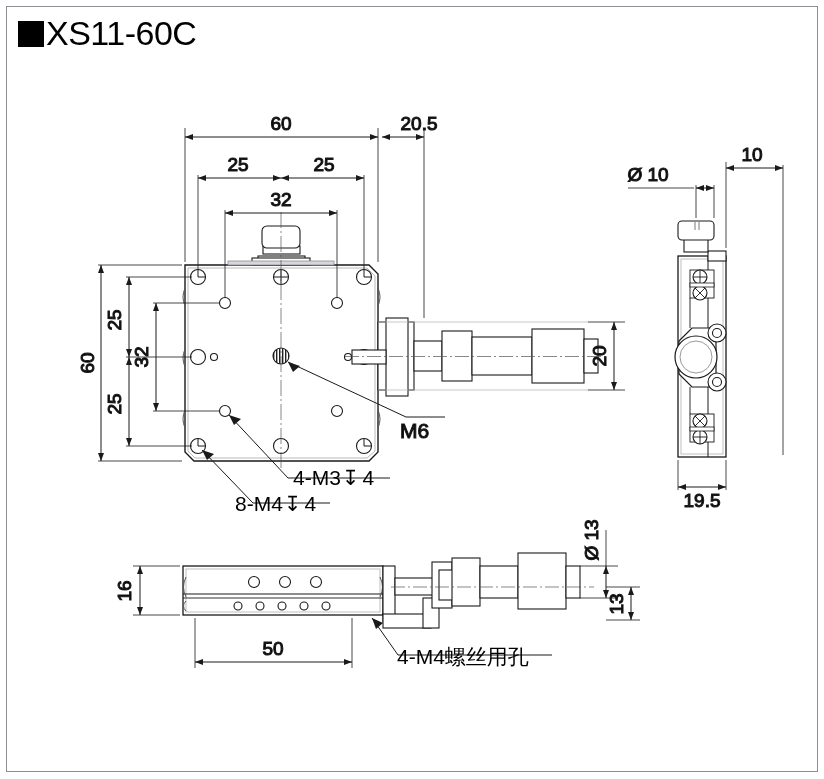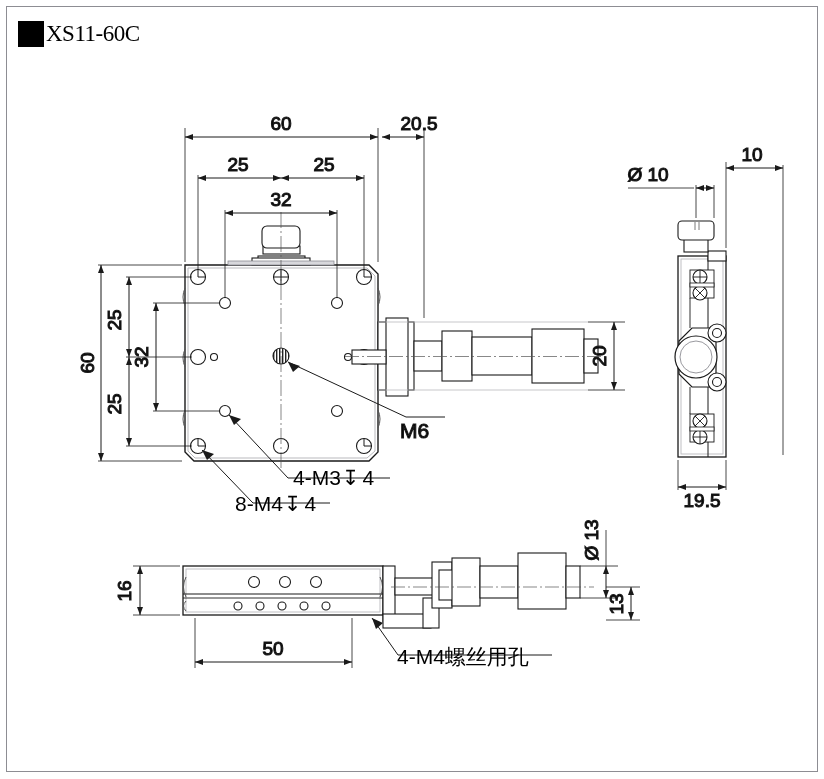--- a/index.html
+++ b/index.html
@@ -37,25 +37,25 @@
     align-items: center;
     gap: 2px;
   }
   #title-square {
     width: 26px;
     height: 26px;
     background: #000000;
     display: block;
   }
   #title-text {
-    font-size: 23px;
+    font-size: 34px;
     line-height: 31px;
     color: #000000;
     letter-spacing: -0.5px;
-    font-family: Liberation Serif, serif;
+    font-family: Liberation Sans, sans-serif;
   }
   
   #drawing {
     position: absolute;
     left: 0;
     top: 0;
     width: 824px;
     height: 779px;
   }
   .dimtext {

